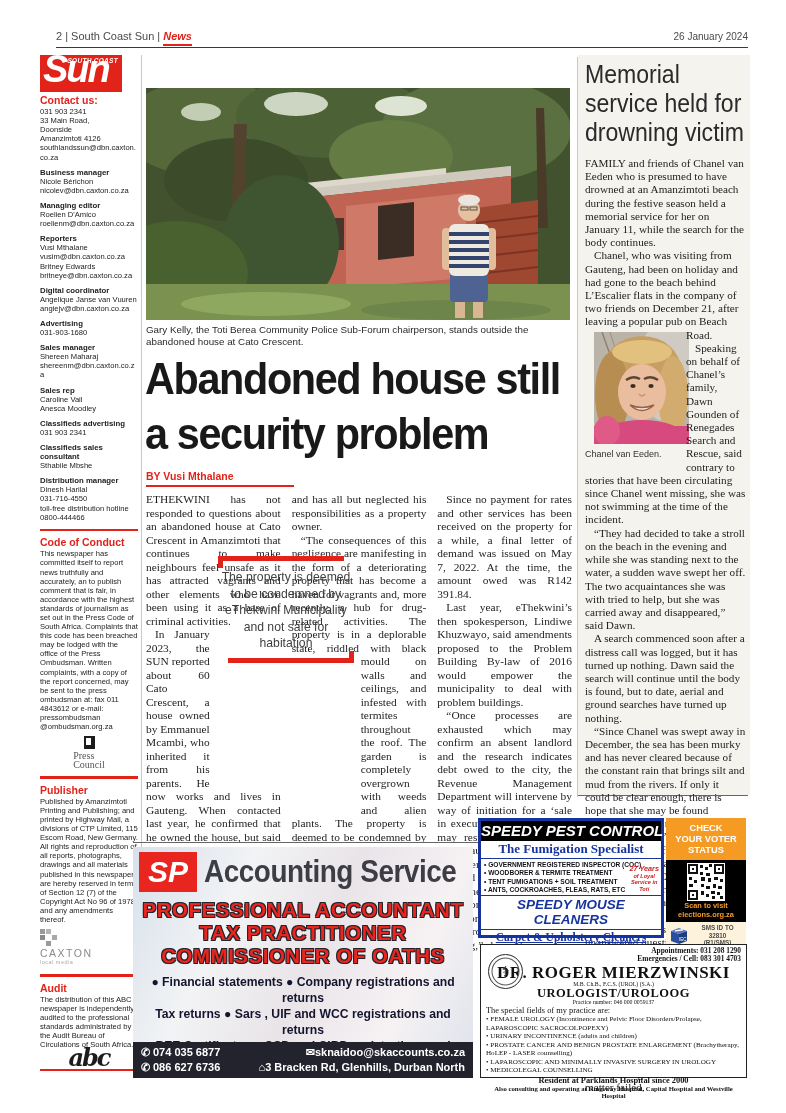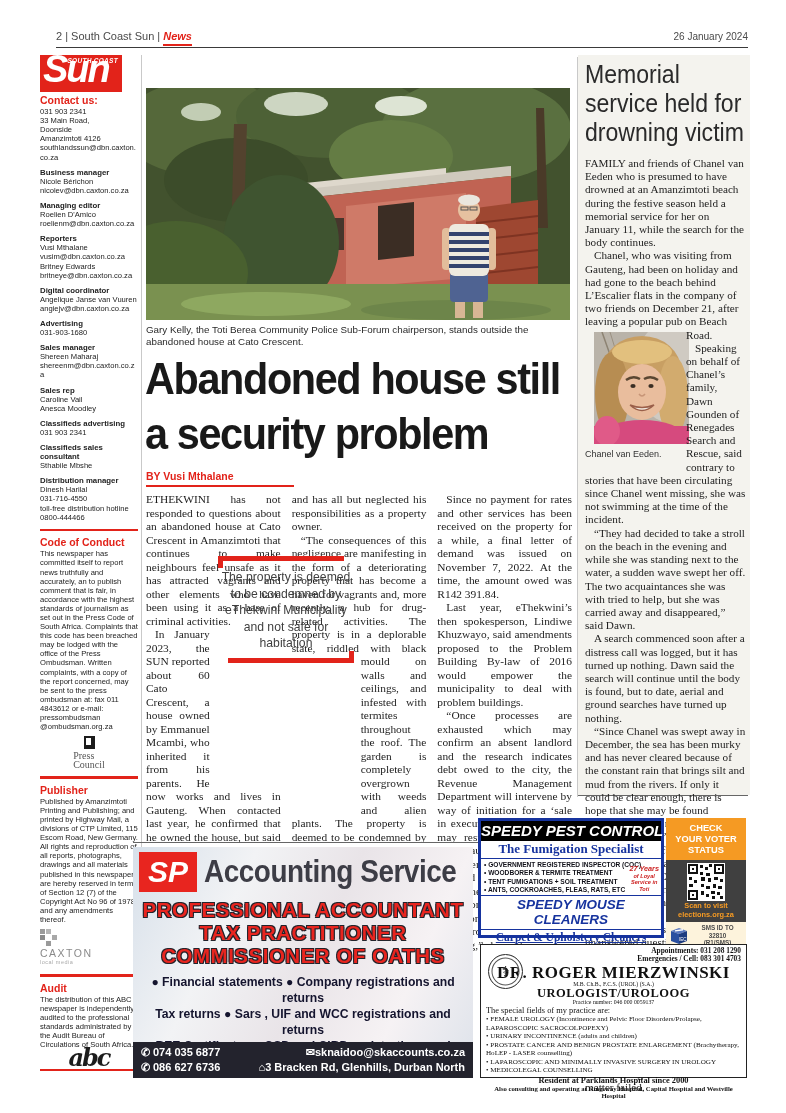--- a/index.html
+++ b/index.html
@@ -72,21 +72,21 @@
   .pest-sub{color:#16339e;font-weight:bold;font-size:13px;text-align:center;font-family:"Liberation Serif",serif;border-bottom:1.5px solid #16339e;padding-bottom:1px;}
   .pest-body{position:relative;padding:2px 3px 1px;}
   .pest-b{font-size:6.6px;font-weight:bold;color:#101018;line-height:8.3px;}
   .pest-years{position:absolute;right:2px;top:7px;color:#cc1f1f;text-align:center;font-weight:bold;font-style:italic;line-height:6.5px;}
   .py1{font-size:7.3px;}
   .py2{font-size:5.6px;}
   .pest-mouse{border-top:1.5px solid #16339e;border-bottom:1.5px solid #16339e;color:#16339e;font-weight:bold;font-style:italic;font-size:13.5px;text-align:center;padding:1px 12px 2px;}
   .pest-carpet{color:#16339e;font-weight:bold;font-size:11.5px;text-align:center;text-decoration:underline;font-family:"Liberation Serif",serif;border-bottom:1.5px solid #16339e;padding:1px 0 2px;}
   .pest-phone{color:#16339e;font-weight:bold;font-size:14.5px;text-align:center;padding:3px 0 0;}
   
-  .ad-voter{position:absolute;left:666px;top:818px;width:80px;height:127px;background:#404040;}
+  .ad-voter{position:absolute;left:666px;top:818px;width:80px;height:127px;background:#000000;}
   .voter-top{background:#f59a23;color:#fff;font-weight:bold;font-size:9.3px;line-height:11px;text-align:center;padding:5px 0 4px;}
   .voter-qr{display:flex;justify-content:center;padding:3px 0 1px;}
   .voter-scan{color:#f59a23;font-weight:bold;font-size:7.4px;text-align:center;line-height:8.5px;}
   .voter-bottom{display:flex;align-items:center;gap:3px;background:#fdf3dc;margin-top:3px;padding:2px 3px;}
   .voter-sms{font-size:6.3px;color:#4a4a4a;font-weight:bold;line-height:7.5px;text-align:center;flex:1;}
   
   .ad-uro{position:absolute;left:480px;top:944px;width:267px;height:134px;border:1.5px solid #222;background:#fff;box-sizing:border-box;font-family:"Liberation Serif",serif;color:#111;padding:2px 5px;}
   .uro-top{text-align:right;font-weight:bold;font-size:7.4px;line-height:8.4px;}
   .uro-seal{position:absolute;left:7px;top:9px;width:33px;height:33px;border-radius:50%;border:1.5px solid #333;box-shadow:inset 0 0 0 2.5px #fff,inset 0 0 0 3.5px #555;display:flex;align-items:center;justify-content:center;font-size:15px;color:#333;}
   .uro-name{text-align:center;font-size:17px;font-weight:bold;letter-spacing:.5px;line-height:17px;margin-top:0;}
@@ -269,21 +269,21 @@
     <p class="ind">In January 2023, the SUN reported about 60 Cato Crescent, a house owned by Emmanuel Mcambi, who inherited it from his parents. He now works and lives in Gauteng. When contacted last year, he confirmed that he owned the house, but said he was not aware that it had fallen to that state. He asked the SUN to never contact him again.</p>
     <p class="ind">Gary Kelly, the chairperson of the Toti Berea Community Police Sub-Forum, said despite numerous attempts to address the issue with Mcambi, he has been unresponsive</p>
   </div>
   <div class="bcol">
     <p>and has all but neglected his responsibilities as a property owner.</p>
     <p class="ind"><span>“The consequences of this negligence are manifesting in the form of a deteriorating property that has become a haven for vagrants and, more recently, a hub for drug-related activities. The property is in a deplorable state, riddled with </span><span class="sp-l"></span><span>black mould on walls and ceilings, and infested with termites throughout the roof. The garden is completely overgrown with weeds and alien plants. The property is deemed to be condemned by eThekwini Municipality and not safe for habitation,” said Kelly.</span></p>
     <p class="ind">As he has done for more than a year, Kelly has written to the eThekwini Municipality, pleading that something be done about the property.</p>
     <p class="ind">“It has come to our attention that various departments within</p>
   </div>
   <div class="bcol">
-    <p class="ind">Since no payment for rates and other services has been received on the property for a while, a final letter of demand was issued on November 7, 2022. At the time, the amount owed was R142 391.84.</p>
+    <p class="ind">Since no payment for rates and other services has been received on the property for a while, a final letter of demand was issued on May 7, 2022. At the time, the amount owed was R142 391.84.</p>
     <p class="ind">Last year, eThekwini’s then spokesperson, Lindiwe Khuzwayo, said amendments proposed to the Problem Building By-law of 2016 would empower the municipality to deal with problem buildings.</p>
     <p class="ind">“Once processes are exhausted which may confirm an absent landlord and the research indicates debt owed to the city, the Revenue Management Department will intervene by way of initiation for a ‘sale in execution’ process, which may result in the property being auctioned via public bid where the proceeds will be used to settle municipal debt. The new owner will be placed on terms as part of the conditions of sale to fix and turn around the problem building,” she said.</p>
   </div>
 </div>
 
 <div class="pullquote">
   <div class="pq-top"></div>
   <span>The property is deemed to be condemned by eThekwini Municipality and not safe for habitation</span>
   <div class="pq-bot"></div>
 </div>

